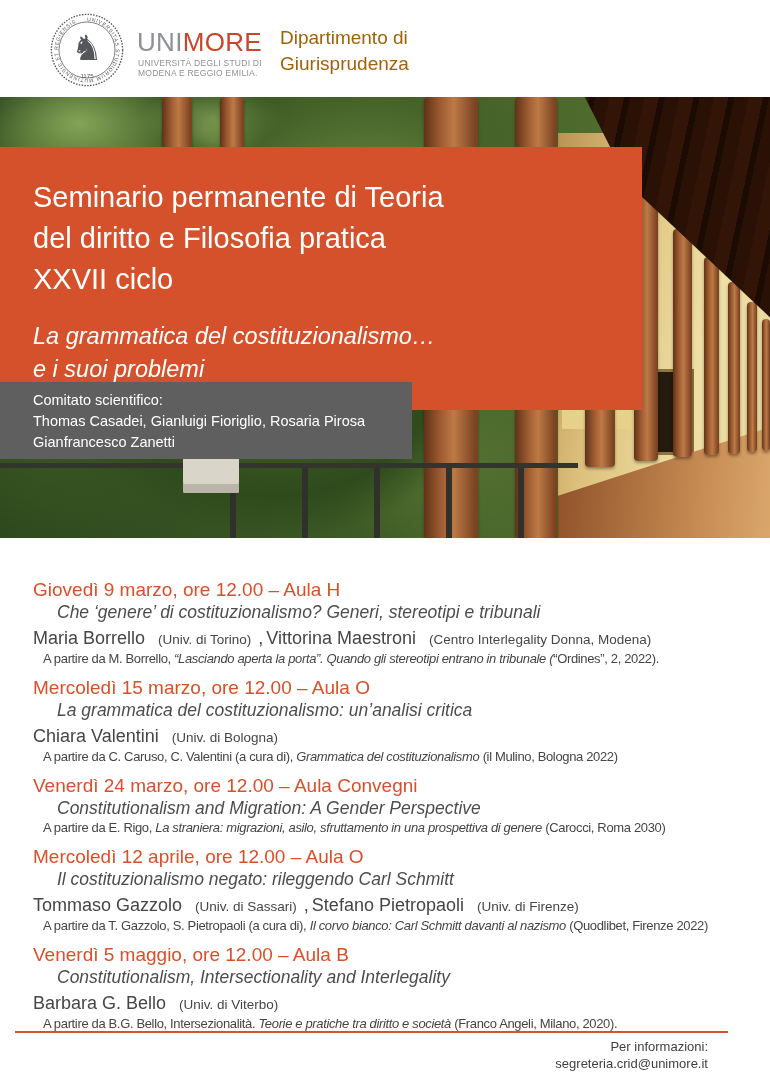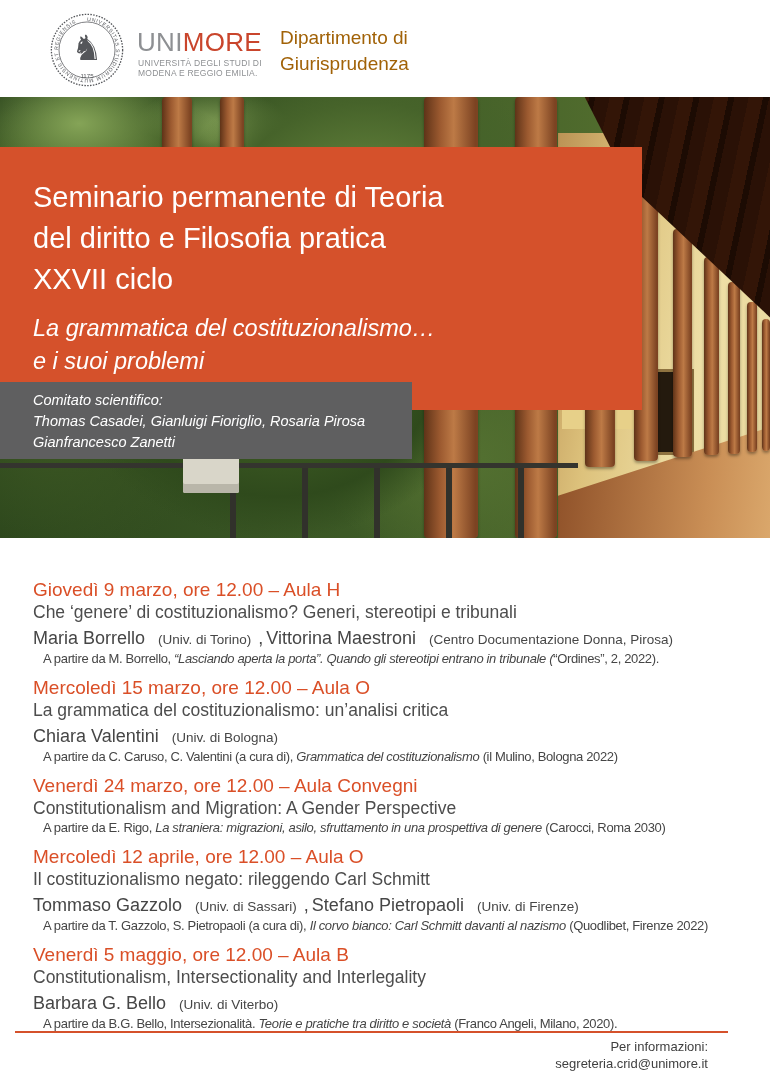--- a/index.html
+++ b/index.html
@@ -45,30 +45,30 @@
   .railing { position:absolute; left:0; top:366px; width:578px; height:5px; z-index:7; background:#34342e; }
   .posts { position:absolute; left:230px; top:371px; width:348px; height:70px; z-index:7;
     background:repeating-linear-gradient(90deg,#31312b 0 6px,rgba(0,0,0,0) 6px 72px); }
   .planter { position:absolute; left:183px; top:352px; width:56px; height:44px; z-index:7;
     background:#d9d6c9; border-radius:2px; box-shadow:inset 0 -9px 0 #b9b6a9; }
 
   
   .hero { position:absolute; left:0; top:147px; width:642px; height:263px; z-index:10;
     background:#d5512b; color:#fff; padding:30px 20px 0 33px; }
   .hero-title { font-size:29px; line-height:41px; font-weight:normal; }
-  .hero-sub { margin-top:12px; font-style:italic; font-size:23.5px; line-height:33px; }
+  .hero-sub { margin-top:20px; font-style:italic; font-size:23.5px; line-height:33px; }
   .committee { position:absolute; left:0; top:382px; width:412px; height:77px; z-index:11;
-    background:#5f5f60; color:#fff; font-style:italic; font-size:14.5px; line-height:21px;
+    background:#5f5f60; color:#fff; font-size:14.5px; line-height:21px;
     padding:8px 10px 0 33px; }
 
   
   .sessions { position:absolute; left:33px; top:578px; width:724px; }
   .session { margin-bottom:9px; }
   .s-date { font-size:19px; line-height:23px; color:#da4f27; white-space:nowrap; }
-  .s-title { font-size:17.5px; line-height:23px; color:#4d4d4d; white-space:nowrap; }
+  .s-title { font-size:17.5px; line-height:23px; font-style:italic; color:#4d4d4d; white-space:nowrap;margin-left:24px; }
   .s-speakers { margin-top:3px; font-size:18px; line-height:23px; color:#464646; white-space:nowrap; }
   .s-speakers .affil { font-size:13.5px; margin-left:13px; }
   .s-speakers .sep { margin-left:7px; margin-right:3px; }
   .s-ref { font-size:13px; line-height:16px; letter-spacing:-.35px; color:#454545;
     padding-left:10px; white-space:nowrap; }
 
   
   .footer-rule { position:absolute; left:15px; top:1031px; width:713px; height:2px; background:#d5512b; }
   .footer-text { position:absolute; right:62px; top:1038px; text-align:right; font-size:13px;
     line-height:17px; color:#3f3f3f; }
@@ -144,21 +144,21 @@
     <div>Comitato scientifico:</div>
     <div>Thomas Casadei, Gianluigi Fioriglio, Rosaria Pirosa</div>
     <div>Gianfrancesco Zanetti</div>
   </div>
 
   <div class="sessions">
 
     <div class="session">
       <div class="s-date">Giovedì 9 marzo, ore 12.00 – Aula H</div>
       <div class="s-title">Che ‘genere’ di costituzionalismo? Generi, stereotipi e tribunali</div>
-      <div class="s-speakers"><span class="name">Maria Borrello</span><span class="affil">(Univ. di Torino)</span><span class="sep">,</span><span class="name">Vittorina Maestroni</span><span class="affil">(Centro Documentazione Donna, Pirosa)</span></div>
+      <div class="s-speakers"><span class="name">Maria Borrello</span><span class="affil">(Univ. di Torino)</span><span class="sep">,</span><span class="name">Vittorina Maestroni</span><span class="affil">(Centro Interlegality Donna, Modena)</span></div>
       <div class="s-ref"><span>A partire da M. Borrello, </span><em>“Lasciando aperta la porta”. Quando gli stereotipi entrano in tribunale (</em><span>“Ordines”, 2, 2022).</span></div>
     </div>
 
     <div class="session">
       <div class="s-date">Mercoledì 15 marzo, ore 12.00 – Aula O</div>
       <div class="s-title">La grammatica del costituzionalismo: un’analisi critica</div>
       <div class="s-speakers"><span class="name">Chiara Valentini</span><span class="affil">(Univ. di Bologna)</span><span class="sep"></span><span class="name"></span><span class="affil"></span></div>
       <div class="s-ref"><span>A partire da C. Caruso, C. Valentini (a cura di), </span><em>Grammatica del costituzionalismo</em><span> (il Mulino, Bologna 2022)</span></div>
     </div>
 

